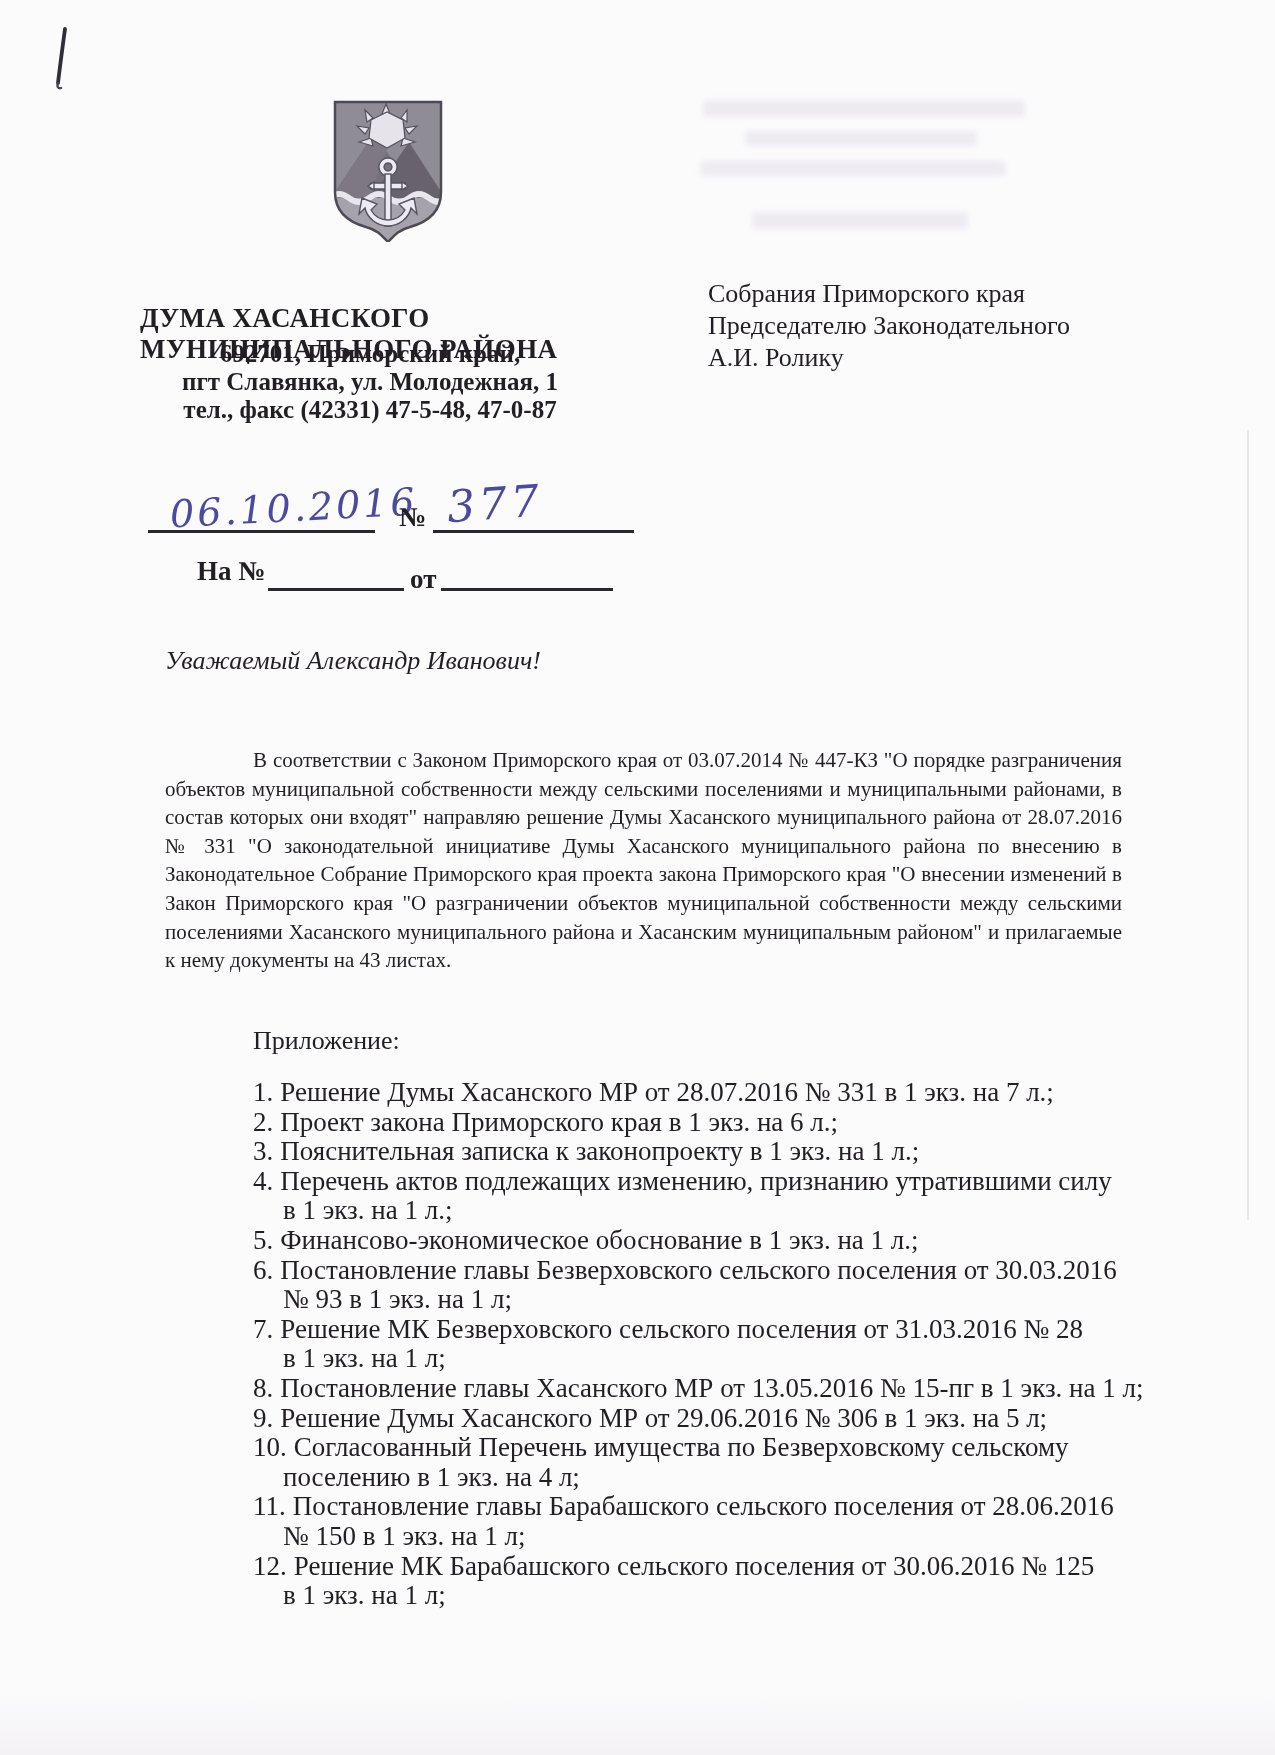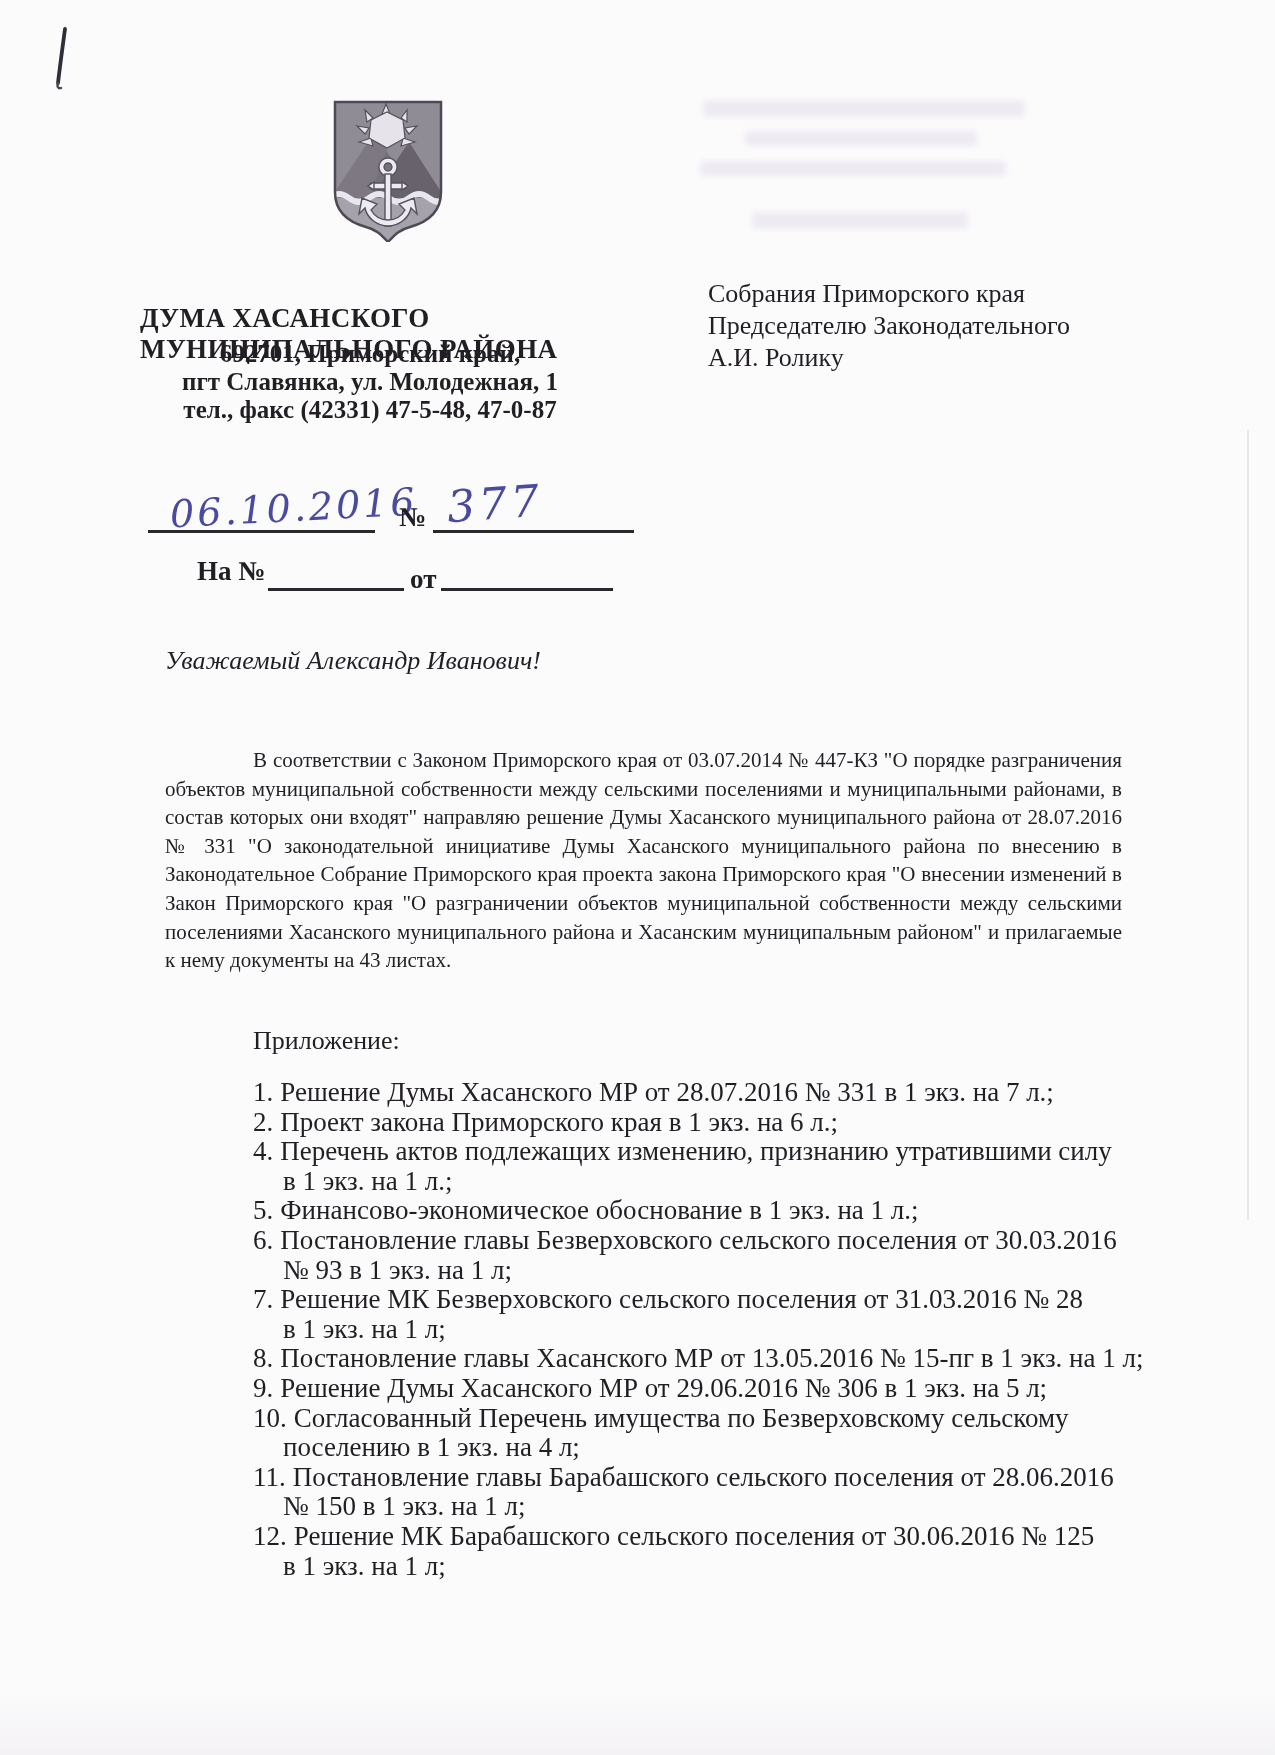--- a/index.html
+++ b/index.html
@@ -153,20 +153,23 @@
 
   <div class="att-heading">Приложение:</div>
   <div class="att-list">
       <div class="att-item">
         <div class="att-line"><span class="att-num">1.</span>Решение Думы Хасанского МР от 28.07.2016 № 331 в 1 экз. на 7 л.;</div>
       </div>
       <div class="att-item">
         <div class="att-line"><span class="att-num">2.</span>Проект закона Приморского края в 1 экз. на 6 л.;</div>
       </div>
       <div class="att-item">
+        <div class="att-line"><span class="att-num">3.</span>Пояснительная записка к законопроекту в 1 экз. на 1 л.;</div>
+      </div>
+      <div class="att-item">
         <div class="att-line"><span class="att-num">4.</span>Перечень актов подлежащих изменению, признанию утратившими силу</div>
         <div class="att-line cont">в 1 экз. на 1 л.;</div>
       </div>
       <div class="att-item">
         <div class="att-line"><span class="att-num">5.</span>Финансово-экономическое обоснование в 1 экз. на 1 л.;</div>
       </div>
       <div class="att-item">
         <div class="att-line"><span class="att-num">6.</span>Постановление главы Безверховского сельского поселения от 30.03.2016</div>
         <div class="att-line cont">№ 93 в 1 экз. на 1 л;</div>
       </div>

